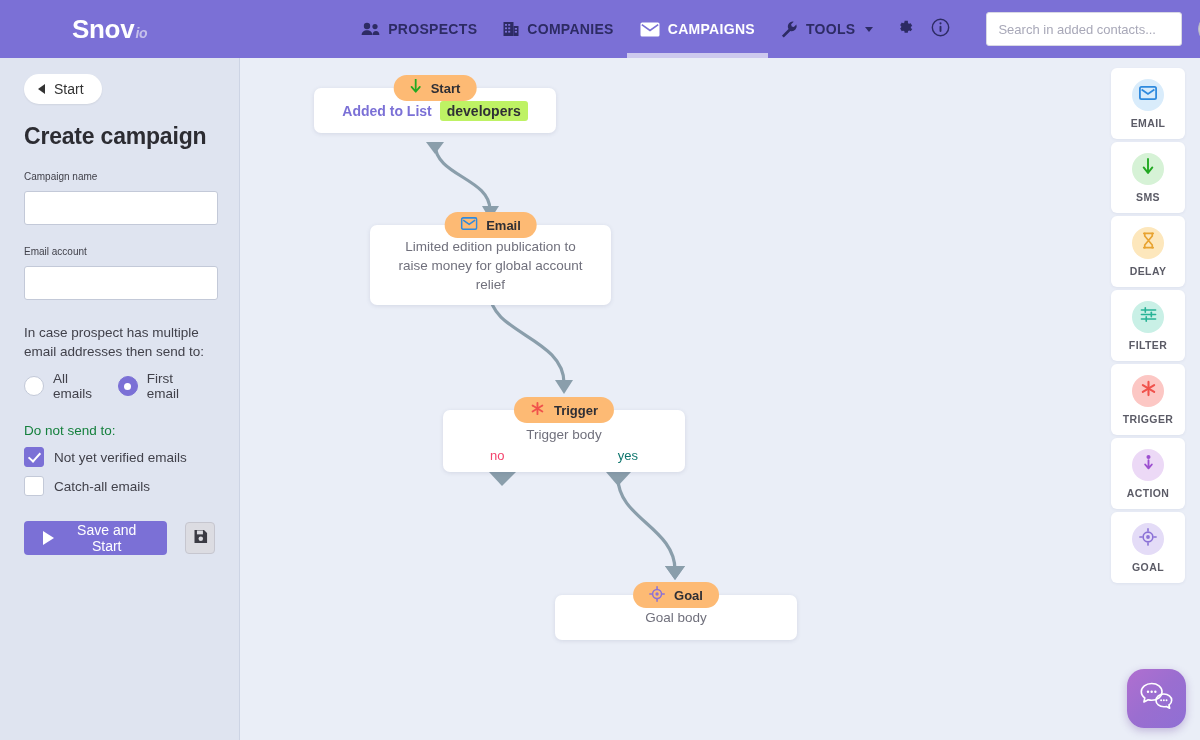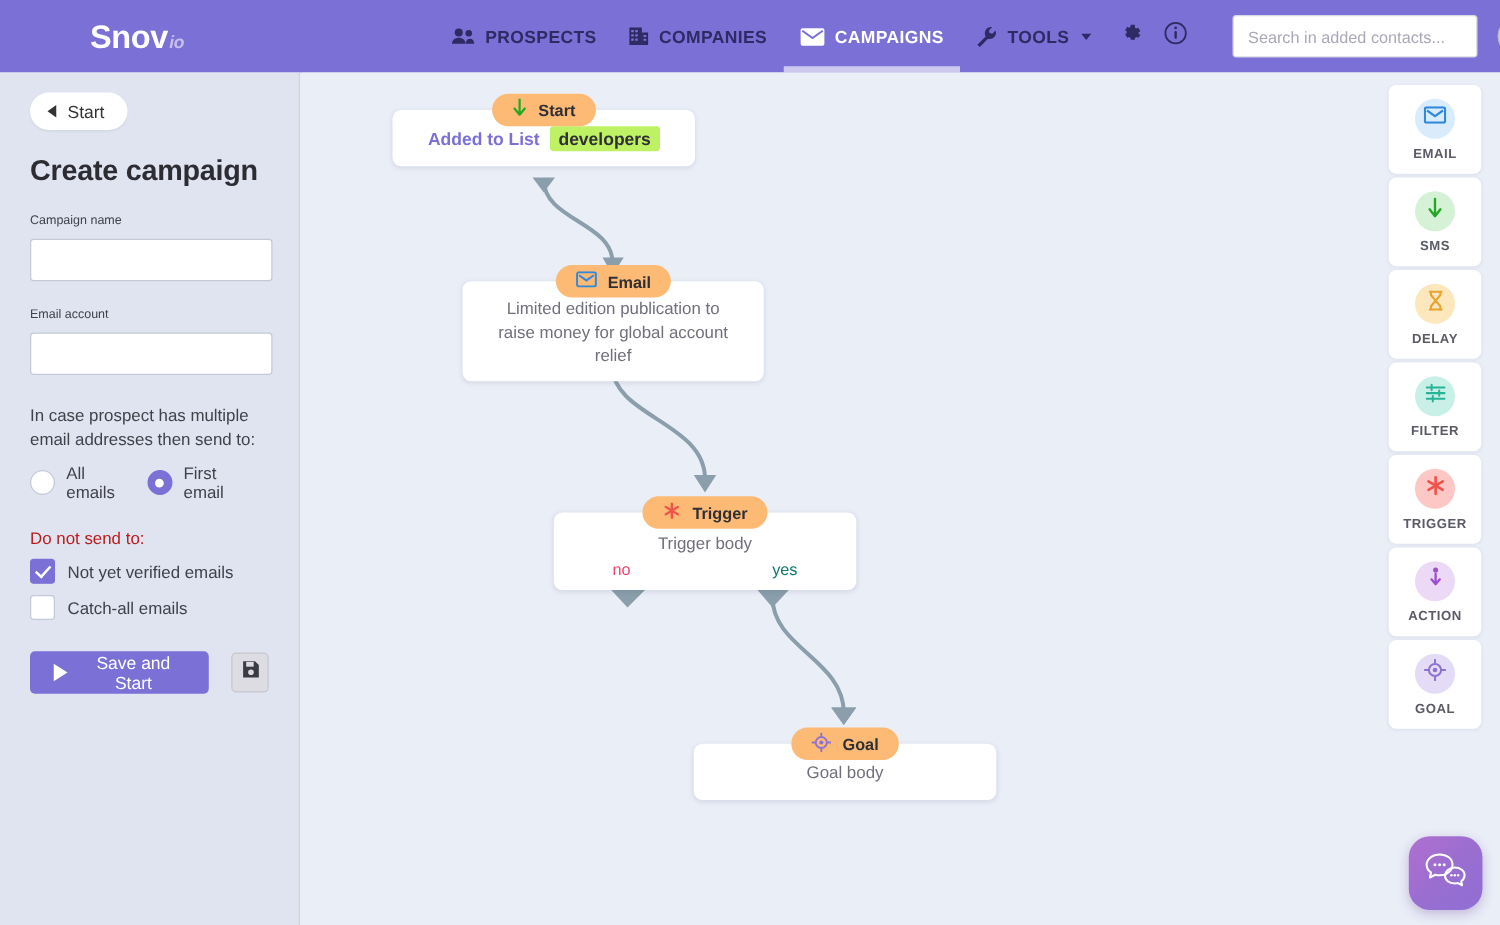--- a/index.html
+++ b/index.html
@@ -112,21 +112,21 @@
     width: 20px; height: 20px; border-radius: 50%;
     background: #fff; border: 1px solid #c3c9d8;
     display: flex; align-items: center; justify-content: center;
     cursor: pointer; flex: none;
   }
   .radio.on { background: #7b70d6; border-color: #7b70d6; }
   .radio.on::after {
     content: ""; width: 7px; height: 7px; border-radius: 50%; background: #fff;
   }
   .radio-label { font-size: 13.5px; color: #41414a; margin-left: 9px; margin-right: 22px; cursor: pointer; }
-  .section-label { margin-top: 22px; font-size: 13.5px; color: #b91c1c; }
+  .section-label { margin-top: 22px; font-size: 13.5px; color: #15803d; }
   .check-row { margin-top: 9px; display: flex; align-items: center; }
   .checkbox {
     width: 20px; height: 20px; border-radius: 3px;
     background: #fff; border: 1px solid #c3c9d8;
     position: relative; cursor: pointer; flex: none;
   }
   .checkbox.on { background: #7b70d6; border-color: #7b70d6; }
   .checkbox.on::after {
     content: ""; position: absolute; left: 6px; top: 2px;
     width: 5px; height: 10px; border: solid #fff;

